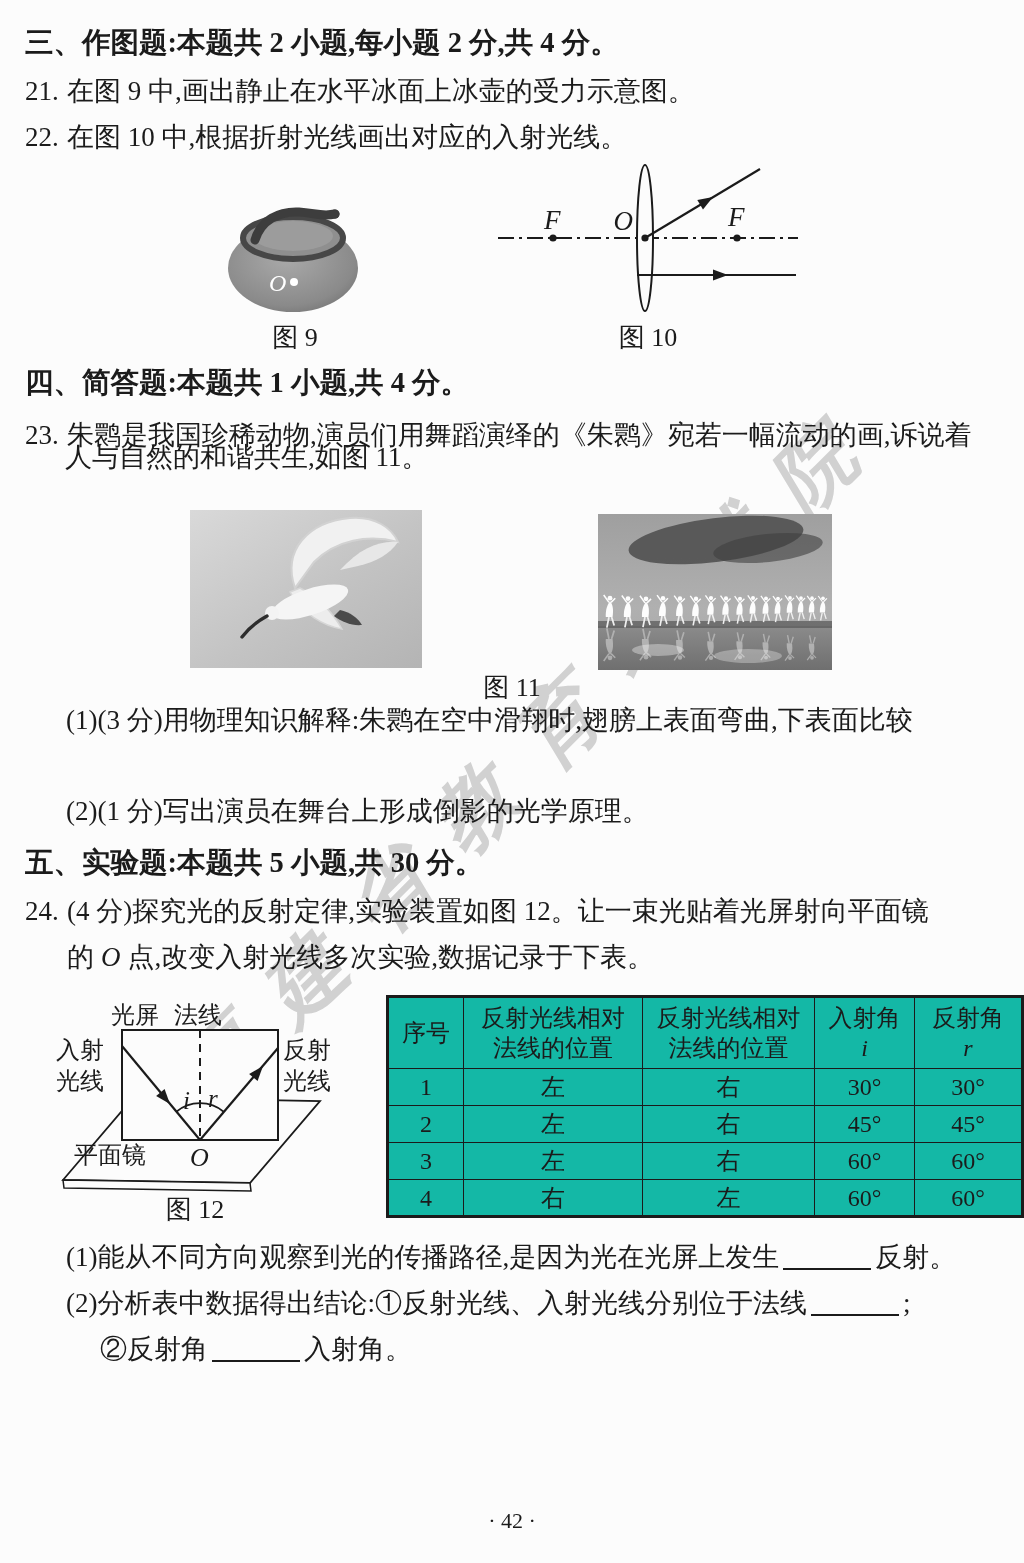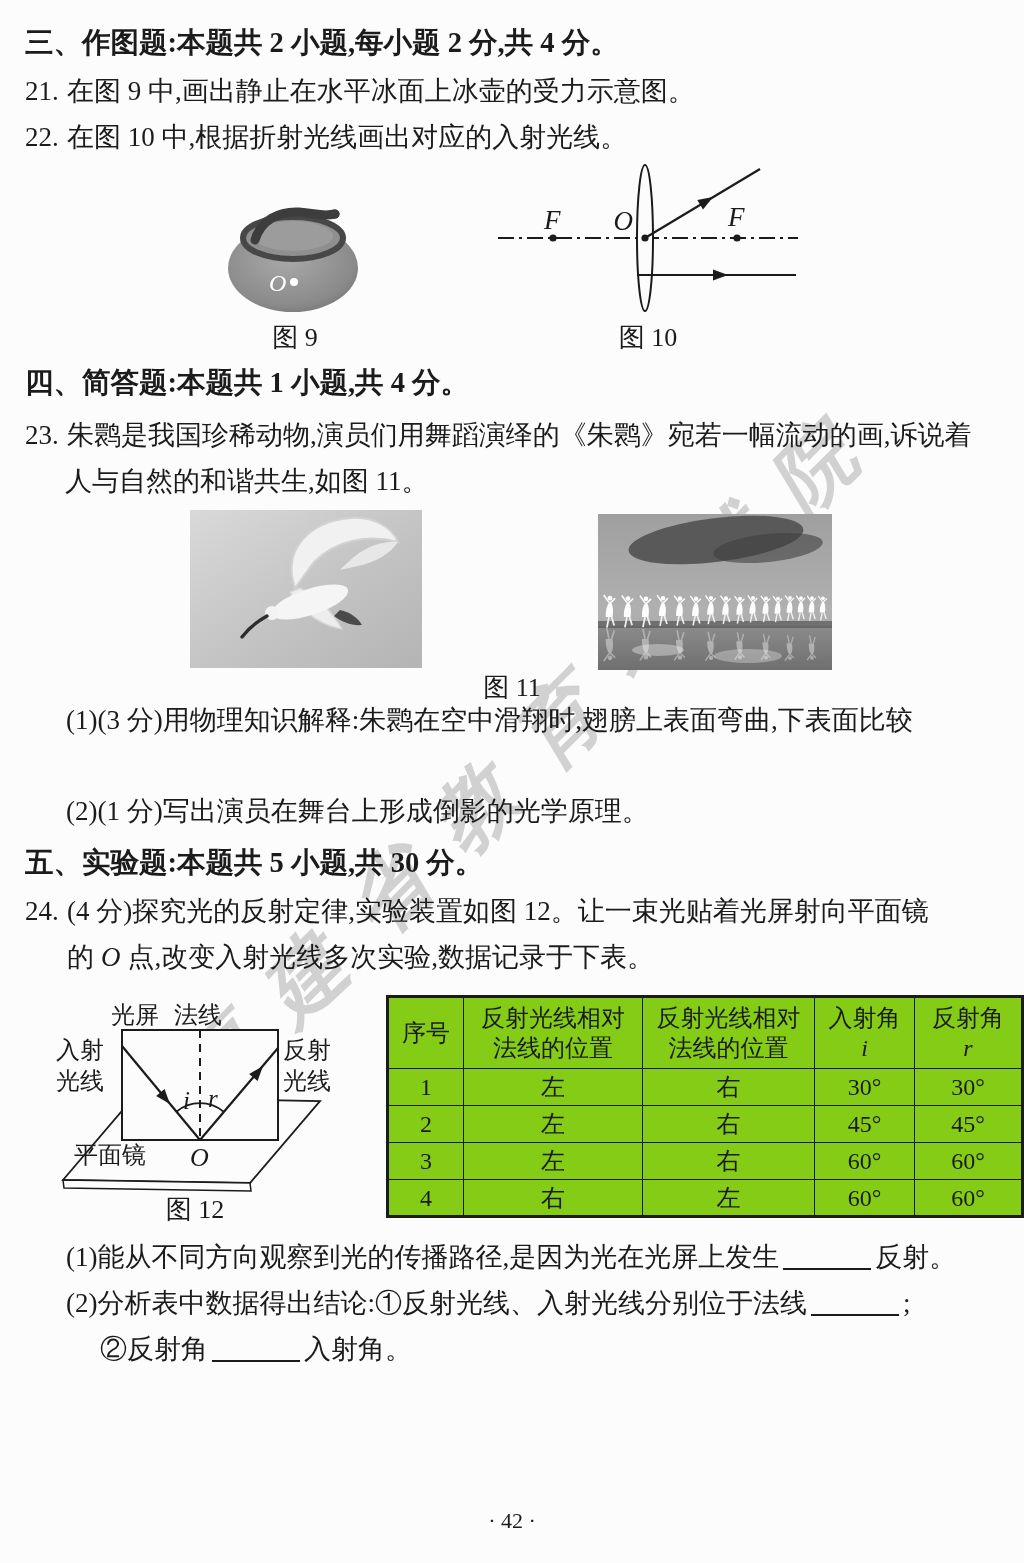--- a/index.html
+++ b/index.html
@@ -13,21 +13,21 @@
   .blank{display:inline-block;width:88px;height:22px;border-bottom:2px solid #1b1b1b;
          vertical-align:-4px;margin:0 4px;}
   .o-it{font-style:italic;margin:0 7px;}
   .wm{position:absolute;left:190px;top:1045px;z-index:0;font-size:80px;line-height:94px;
       letter-spacing:40px;color:#b7b7b7;opacity:.62;white-space:nowrap;
       transform:rotate(-45deg);transform-origin:0 50%;
       font-style:italic;font-weight:bold;font-family:"DejaVu Serif",serif;}
   .photo{position:absolute;overflow:hidden;}
   
   .exp-table{position:absolute;left:386px;top:995px;border-collapse:collapse;
-             background:#84cc16;table-layout:fixed;}
+             background:#14b8a6;table-layout:fixed;}
   .exp-table td,.exp-table th{border:1.5px solid #1b1b1b;text-align:center;
              font-size:24px;font-weight:normal;padding:0;line-height:30px;}
   .exp-table{border:3px solid #1b1b1b;}
   .exp-table .hd{height:72px;}
   .exp-table .dr{height:37px;}
   .it{font-style:italic;}
   svg text{font-family:"Liberation Serif",serif;}
 </style>
 </head>
 <body>
@@ -75,21 +75,21 @@
     <polygon points="-15,-5.5 0,0 -15,5.5" fill="#1b1b1b" transform="translate(233,42) rotate(-31)"></polygon>
     <line x1="157" y1="120" x2="316" y2="120" stroke="#1b1b1b" stroke-width="2.2"></line>
     <polygon points="-15,-5.5 0,0 -15,5.5" fill="#1b1b1b" transform="translate(248,120)"></polygon>
   </svg>
   <div class="cap" style="left:593px;top:320px;">图 10</div>
 
   <div class="line sec" style="left:25px;top:366px;">四、简答题:本题共 1 小题,共 4 分。</div>
 
   <div class="qno" style="left:25px;top:418px;">23.</div>
   <div class="line" style="left:67px;top:418px;">朱鹮是我国珍稀动物,演员们用舞蹈演绎的《朱鹮》宛若一幅流动的画,诉说着</div>
-  <div class="line" style="left:65px;top:464px;text-align:right;">人与自然的和谐共生,如图 11。</div>
+  <div class="line" style="left:65px;top:440px;text-align:right;">人与自然的和谐共生,如图 11。</div>
 
   <div class="photo" style="left:190px;top:510px;width:232px;height:158px;">
     <svg width="232" height="158" viewBox="0 0 232 158">
       <defs>
         <linearGradient id="skyL" x1="0" y1="0" x2="1" y2="1">
           <stop offset="0%" stop-color="#d9d9d9"></stop>
           <stop offset="55%" stop-color="#c3c3c3"></stop>
           <stop offset="100%" stop-color="#b4b4b4"></stop>
         </linearGradient>
       </defs>

